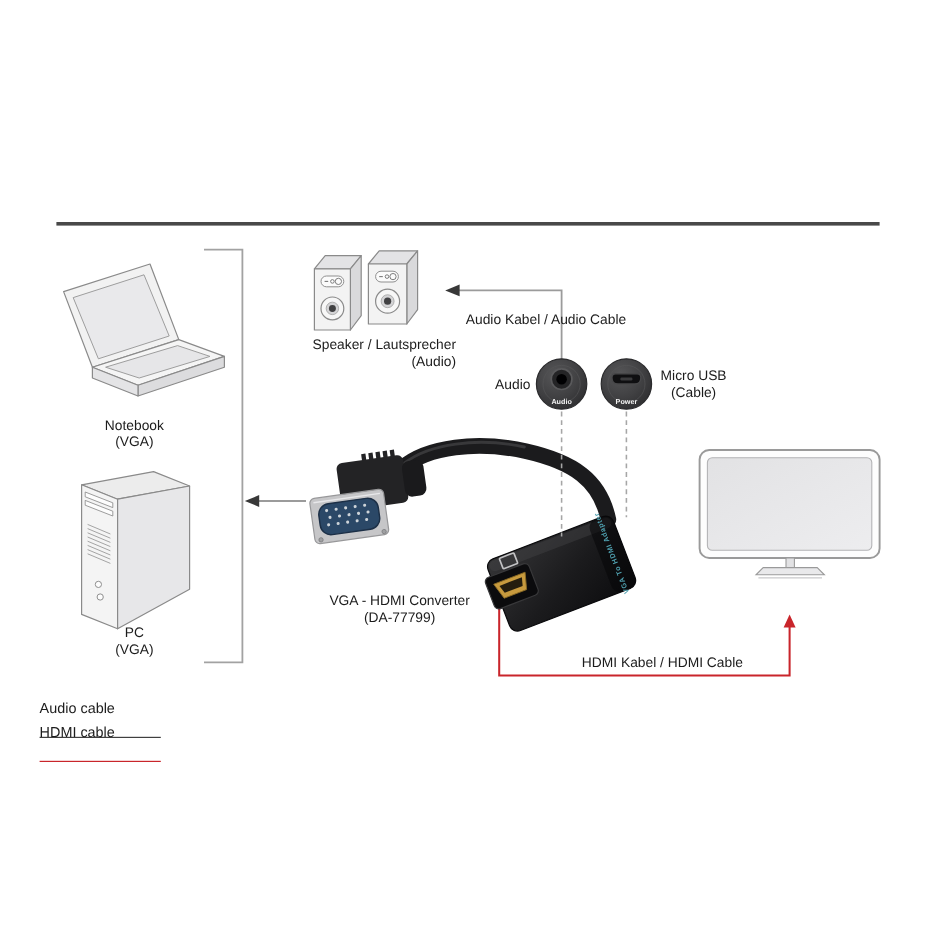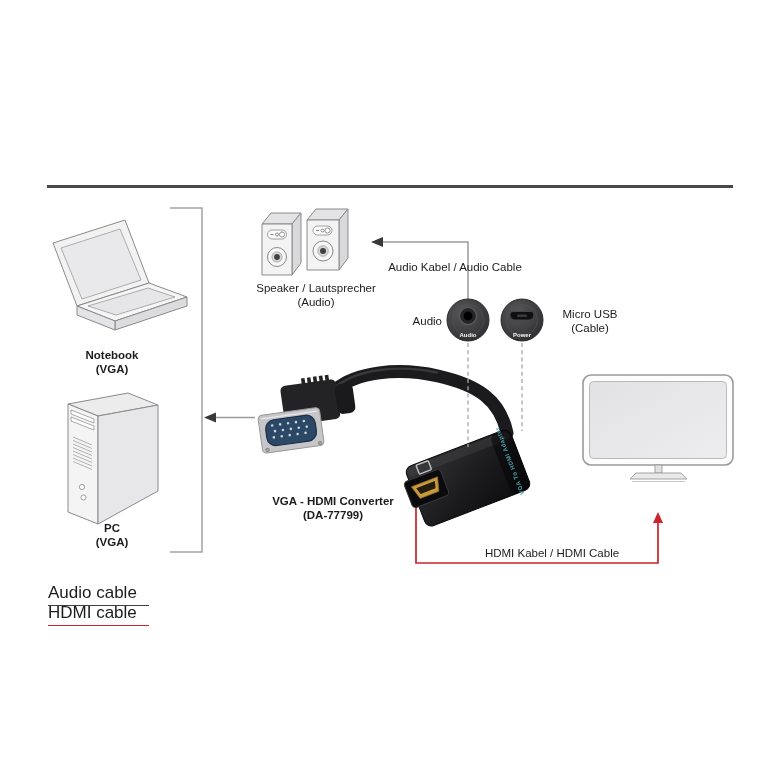--- a/index.html
+++ b/index.html
@@ -10,37 +10,37 @@
   svg.art { position:absolute; left:0; top:0; }
 
   
   .title-block { position:absolute; left:47px; top:138px; }
   .title-de { font-size:17px; color:#474747; letter-spacing:.4px; line-height:21px; }
   .title-en { font-size:17px; font-weight:bold; color:#4f4f4f; letter-spacing:.4px; line-height:21px; }
   .title-rule { position:absolute; left:47px; top:185px; width:686px; height:3px; background:#494949; }
 
   
   .cap { position:absolute; font-size:11.5px; color:#1c1c1c; text-align:center; line-height:14px; }
-  .bold { font-weight:bold; }
+  .bold { font-weight:normal; }
   .right { text-align:right; }
 
-  #speaker-cap   { left:236px; top:281px; width:160px; }
+  #speaker-cap   { left:220px; top:281px; width:160px;text-align:right; }
   #audiocable-lb { left:375px; top:224px; width:160px;margin-top:36px; }
   #audio-lb      { left:390px; top:314px; width:52px; }
-  #microusb-lb   { left:546px; top:307px; width:64px;margin-left:12px; }
+  #microusb-lb   { left:546px; top:307px; width:64px; }
   #notebook-cap  { left:47px;  top:348px; width:130px; }
   #pc-cap        { left:47px;  top:521px; width:130px; }
   #converter-cap { left:253px; top:494px; width:160px;text-align:center; }
   #tv-cap        { left:594px; top:481px; width:130px; }
   #hdmicable-lb  { left:472px; top:546px; width:160px; }
 
   
   .legend-item {
-    position:absolute; left:48px; width:101px; font-size:17px; color:#1c1c1c;
-    padding-bottom:2px; border-bottom:1.6px solid #3f3f3f;
+    position:absolute; left:33px; width:101px; font-size:12px; color:#1c1c1c;
+    padding-bottom:17px; border-bottom:1.6px solid #3f3f3f;
   }
   #legend-audio { top:583px; border-color:#3f3f3f; }
   #legend-hdmi  { top:603px; border-color:#c9252b; }
 </style>
 </head>
 <body>
 
 <div class="canvas">
 
   <div class="title-rule"></div>

